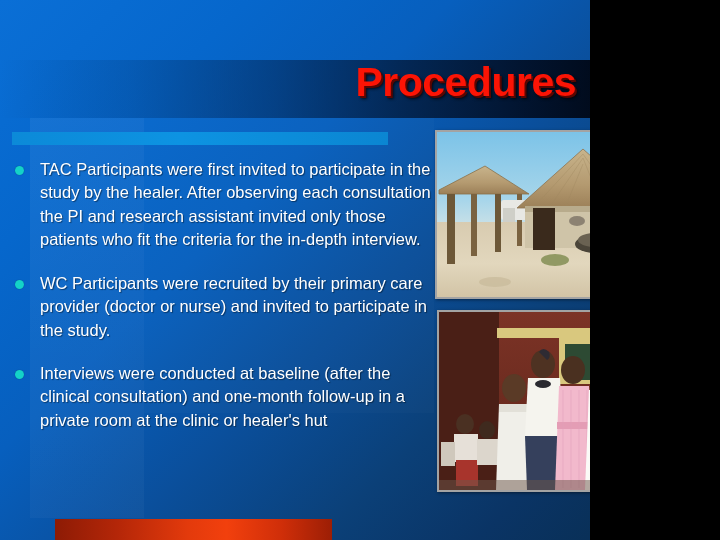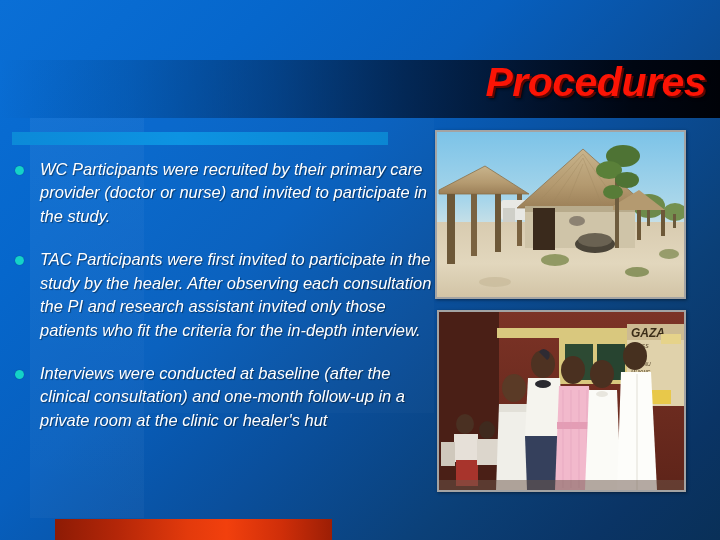--- a/index.html
+++ b/index.html
@@ -2,26 +2,25 @@
 <html><head>
 <meta charset="utf-8">
 <style>
   html, body {
     margin: 0;
     padding: 0;
     background: #000;
   }
   #slide {
     position: relative;
-    width: 720px;
+    width: 590px;
     height: 540px;
     overflow: hidden;
     font-family: "Liberation Sans", sans-serif;
     background: #0667cc;
-    font-style: italic;
   }
   
   .bg-base {
     position: absolute;
     inset: 0;
     background: linear-gradient(135deg,
         #0a6fd6 0%,
         #0667cc 22%,
         #075fbe 40%,
         #0a4f9c 58%,
@@ -165,26 +164,26 @@
   <div class="title-band"></div>
 
   <div class="title-text">Procedures</div>
 
   <div class="title-rule"></div>
 
   <div class="body">
 
     <div class="bullet-row">
       <span class="bullet-dot"></span>
-      <span class="bullet-text">WC Participants were recruited by their primary care provider (doctor or nurse) and invited to participate in the study.</span>
+      <span class="bullet-text">TAC Participants were first invited to participate in the study by the healer. After observing each consultation the PI and research assistant invited only those patients who fit the criteria for the in-depth interview.</span>
     </div>
 
     <div class="bullet-row">
       <span class="bullet-dot"></span>
-      <span class="bullet-text">TAC Participants were first invited to participate in the study by the healer. After observing each consultation the PI and research assistant invited only those patients who fit the criteria for the in-depth interview.</span>
+      <span class="bullet-text">WC Participants were recruited by their primary care provider (doctor or nurse) and invited to participate in the study.</span>
     </div>
 
     <div class="bullet-row">
       <span class="bullet-dot"></span>
       <span class="bullet-text">Interviews were conducted at baseline (after the clinical consultation) and one-month follow-up in a private room at the clinic or healer's hut</span>
     </div>
 
   </div>
 
   <div class="photo" id="photo-hut">

